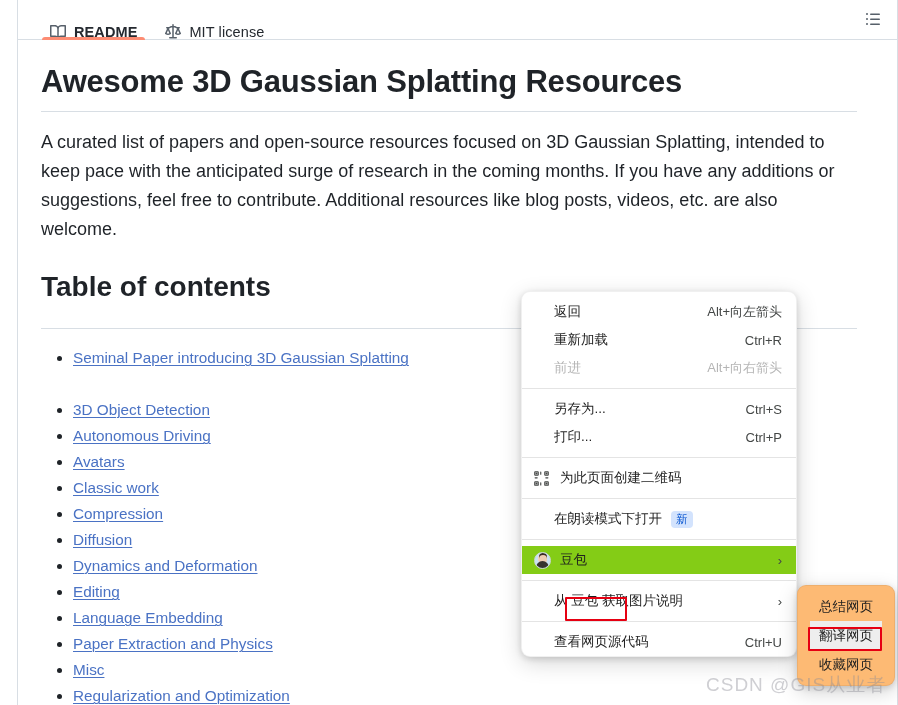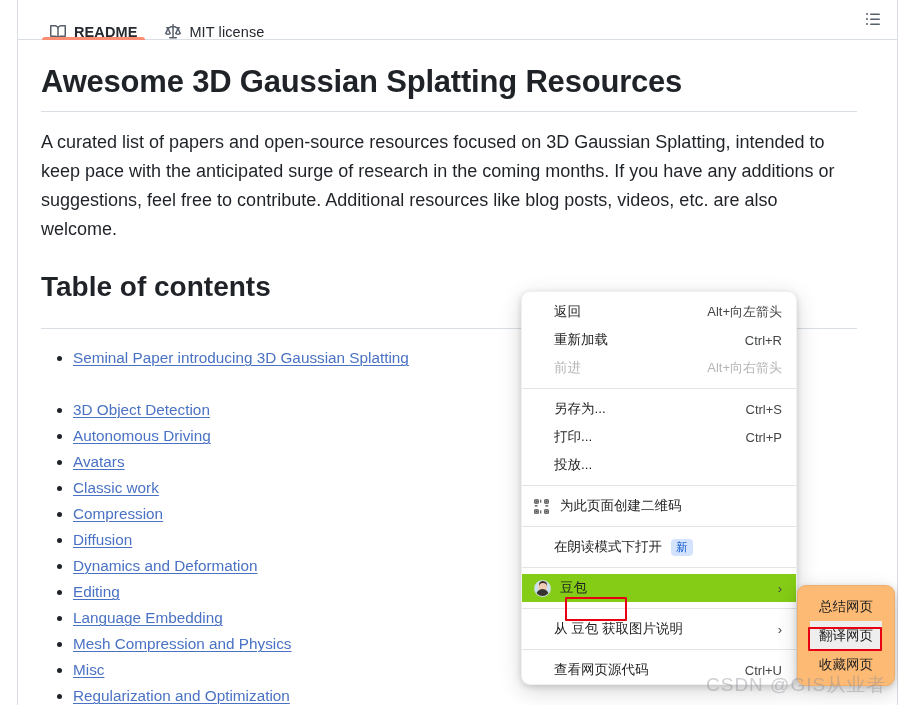--- a/index.html
+++ b/index.html
@@ -321,21 +321,21 @@
       <li class="spaced"><a href="#">Seminal Paper introducing 3D Gaussian Splatting</a></li>
       <li><a href="#">3D Object Detection</a></li>
       <li><a href="#">Autonomous Driving</a></li>
       <li><a href="#">Avatars</a></li>
       <li><a href="#">Classic work</a></li>
       <li><a href="#">Compression</a></li>
       <li><a href="#">Diffusion</a></li>
       <li><a href="#">Dynamics and Deformation</a></li>
       <li><a href="#">Editing</a></li>
       <li><a href="#">Language Embedding</a></li>
-      <li><a href="#">Mesh Compression and Physics</a></li>
+      <li><a href="#">Paper Extraction and Physics</a></li>
       <li><a href="#">Misc</a></li>
       <li><a href="#">Regularization and Optimization</a></li>
       <li><a href="#">Rendering</a></li>
     </ul>
   </div>
 
   <div class="ctxmenu">
 
     <div class="mi">
       <span class="mi-label">返回</span>
@@ -352,24 +352,20 @@
 
     <div class="mi-sep"></div>
 
     <div class="mi">
       <span class="mi-label">另存为...</span>
       <span class="mi-accel">Ctrl+S</span>
     </div>
     <div class="mi">
       <span class="mi-label">打印...</span>
       <span class="mi-accel">Ctrl+P</span>
-    </div>
-    <div class="mi">
-      <span class="mi-label">投放...</span>
-      <span class="mi-accel"></span>
     </div>
 
     <div class="mi-sep"></div>
 
     <div class="mi has-icon">
       <span class="mi-icon">
         <svg width="15" height="15" viewBox="0 0 16 16" fill="none" stroke="currentColor" stroke-width="1.2" aria-hidden="true">
           <path d="M1.6 1.6h2.1v2.1H1.6zM1.6 12.3h2.1v2.1H1.6zM12.3 1.6h2.1v2.1h-2.1z" fill="currentColor" stroke="none"></path>
           <rect x="0.8" y="0.8" width="3.7" height="3.7" rx="0.4"></rect>
           <rect x="11.5" y="0.8" width="3.7" height="3.7" rx="0.4"></rect>

